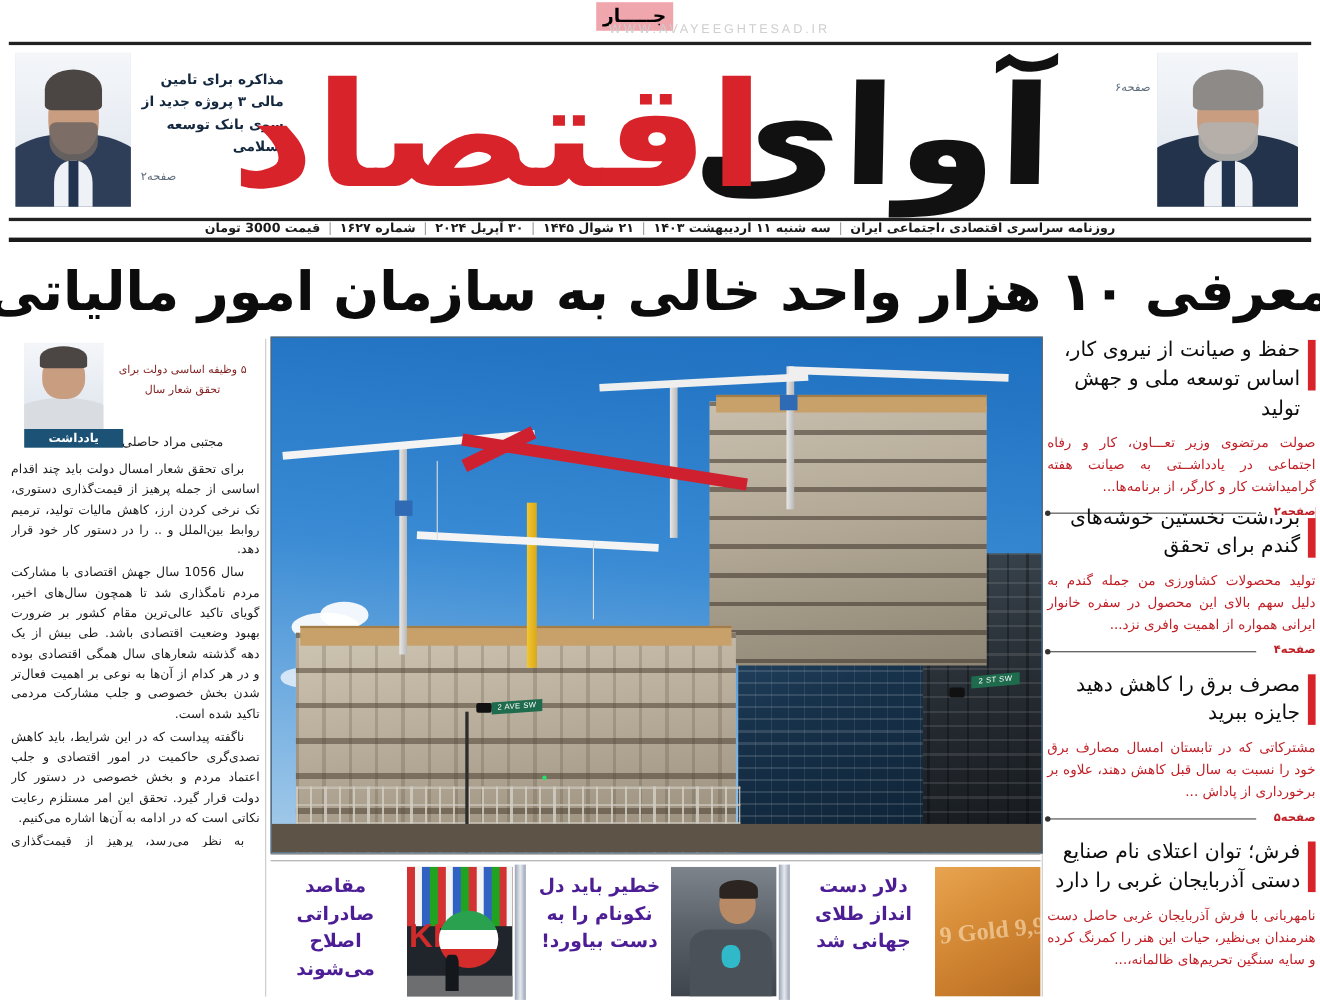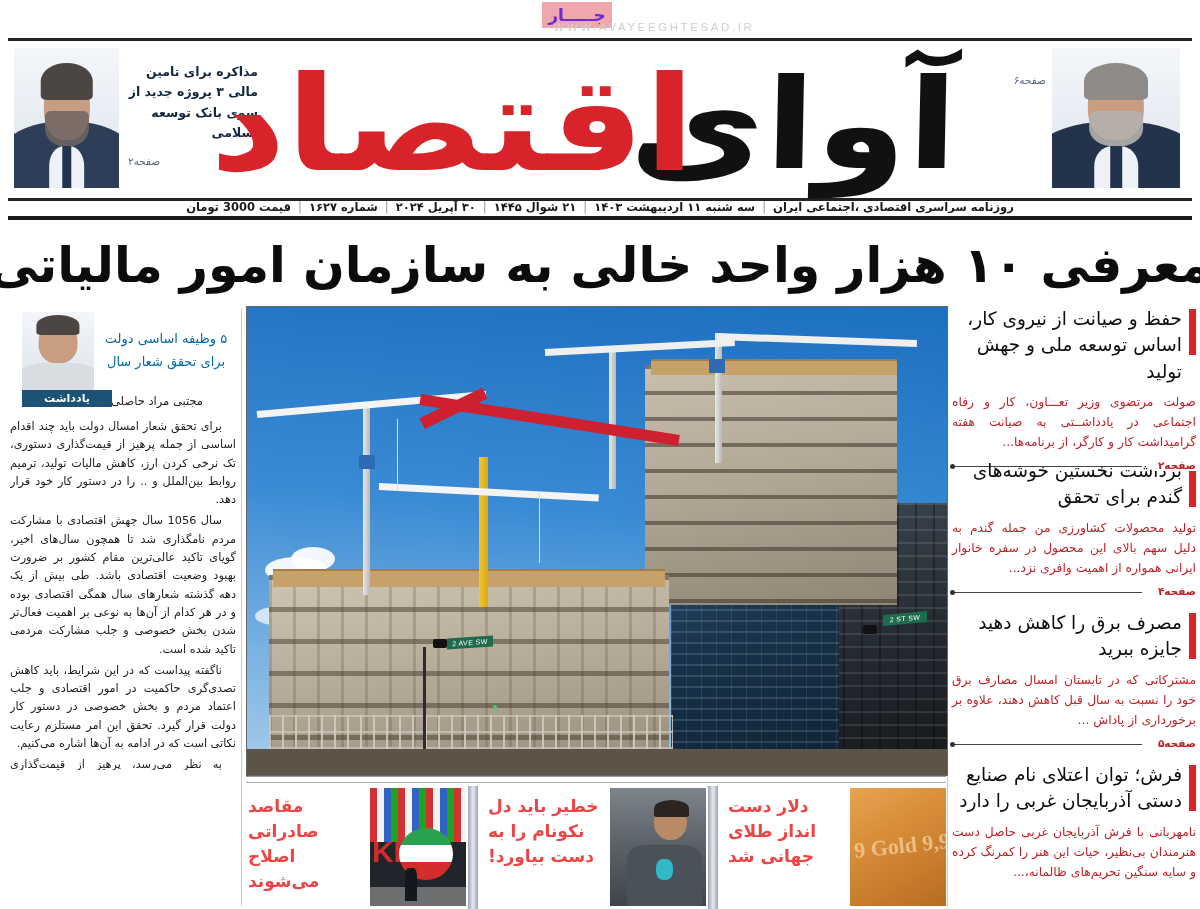--- a/index.html
+++ b/index.html
@@ -11,21 +11,21 @@
     position:relative;
   }
   .page{position:relative;width:1200px;height:909px;overflow:hidden;background:#fff;}
 
   
   .topbar{position:absolute;top:0;left:0;width:1200px;height:36px;background:#fff;}
   .wm-logo{
     position:absolute;left:542px;top:2px;width:70px;height:26px;
     background:#f0a6ad;
     display:flex;align-items:center;justify-content:center;
-    color:#6d28d9;font-size:17px;font-weight:bold;
+    color:#000000;font-size:17px;font-weight:bold;
     letter-spacing:-1px;
   }
   .wm-url{
     position:absolute;left:519px;top:21px;width:270px;
     text-align:center;
     color:#cfcfcf;
     font-size:11.5px;
     letter-spacing:2.6px;
     font-family:"Liberation Sans",sans-serif;
     direction:ltr;
@@ -131,21 +131,21 @@
   .op-photo .ph-head{top:12%;width:54%;height:54%;}
   .op-photo .ph-hair{top:4%;width:60%;height:26%;}
   .op-photo .ph-suit{height:44%;background:#d9dde2;}
   .op-badge{
     position:absolute;left:16px;top:84px;width:90px;height:17px;
     background:#1b5276;color:#fff;font-size:11px;font-weight:bold;
     display:flex;align-items:center;justify-content:center;direction:rtl;
   }
   .op-kicker{
     position:absolute;right:6px;top:22px;width:132px;
-    direction:rtl;text-align:center;font-size:13px;color:#0369a1;line-height:1.75;
+    direction:rtl;text-align:center;font-size:10px;color:#7f1d1d;line-height:1.75;
   }
   .op-author{
     position:absolute;right:6px;top:88px;width:150px;
     direction:rtl;text-align:center;font-size:11.5px;color:#222;
   }
   .op-body{
     position:absolute;left:4px;top:112px;width:226px;height:352px;
     direction:rtl;text-align:justify;
     font-size:11.3px;line-height:1.62;color:#1c1c1c;
     overflow:hidden;
@@ -276,22 +276,22 @@
   .bt1{right:0;}
   .bt2{right:240px;}
   .bt3{right:480px;}
   .bt-div{position:absolute;top:0;width:10px;height:123px;
     background:linear-gradient(to right,#9aa3b4,#e6e9ef,#9aa3b4);}
   .bd1{right:228px;}
   .bd2{right:468px;}
   .bt-img{position:absolute;right:0;top:2px;width:96px;height:118px;overflow:hidden;}
   .bt-txt{
     position:absolute;right:104px;top:8px;width:114px;
-    direction:rtl;text-align:left;
-    font-size:17px;font-weight:bold;line-height:1.48;color:#ef4444;
+    direction:rtl;text-align:center;
+    font-size:17px;font-weight:bold;line-height:1.48;color:#4c1d95;
     letter-spacing:-.5px;
   }
   .img-gold{position:absolute;inset:0;background:linear-gradient(150deg,#e8a451 0%,#d98f3a 35%,#c87c2c 70%,#b66d22 100%);}
   .img-gold:after{content:"9 Gold 9,9";position:absolute;left:4px;top:38%;
     color:rgba(255,235,200,.55);font-size:22px;font-weight:bold;
     font-family:"Liberation Serif",serif;transform:rotate(-6deg);white-space:nowrap;direction:ltr;}
   .img-man{position:absolute;inset:0;background:linear-gradient(180deg,#7d848c 0%,#5c636b 45%,#3f454c 100%);}
   .img-man .mm-head{position:absolute;left:46%;top:14%;width:34%;height:30%;background:#b98a66;border-radius:48%;}
   .img-man .mm-hair{position:absolute;left:46%;top:10%;width:36%;height:15%;background:#2b2420;border-radius:50% 50% 10% 10%;}
   .img-man .mm-body{position:absolute;left:18%;bottom:0;width:78%;height:52%;background:#4a5159;border-radius:24% 24% 0 0;}

